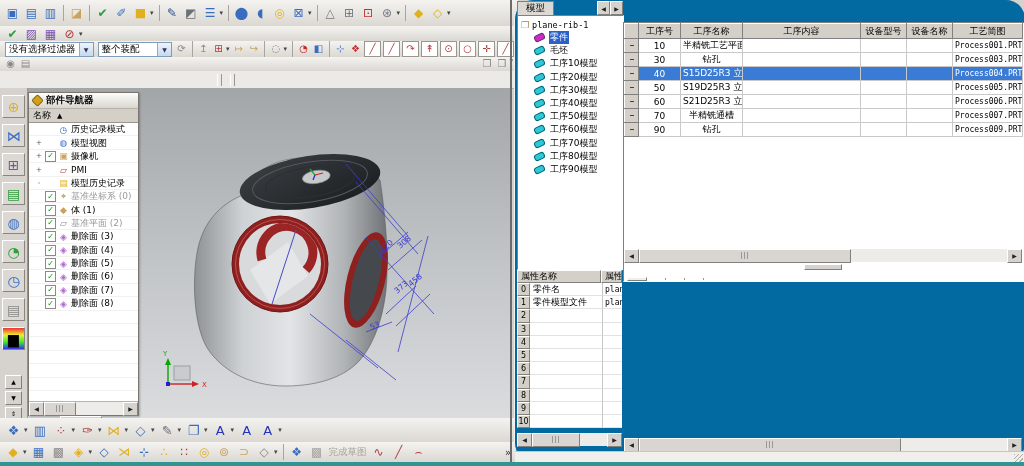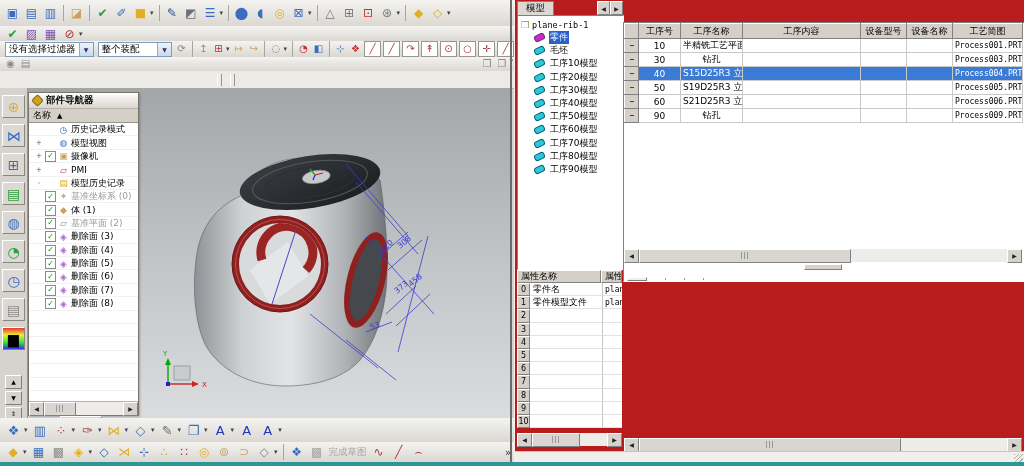--- a/index.html
+++ b/index.html
@@ -73,21 +73,21 @@
   #brow1{left:0;top:418px;width:512px;height:24px;}
   #brow1 .ticon{width:21px;height:20px;font-size:13px;}
   #brow2{left:0;top:442px;width:512px;height:20px;}
   #brow2 .ticon{width:20px;height:17px;font-size:12px;}
   .finish{display:flex;align-items:center;gap:2px;color:#a8a49c;font-size:9.5px;padding:0 2px;}
   .overflow{margin-left:auto;font-size:10px;color:#333;padding-right:4px;}
   #tealstrip{position:absolute;left:0;top:462px;width:1024px;height:4px;background:#2f9494;}
   
   #modelwrap{position:absolute;left:150px;top:118px;width:300px;height:290px;}
   
-  #rightapp{position:absolute;left:514px;top:0;width:510px;height:462px;background:#b91c1c;border-left:1px solid #f2f1ee;}
+  #rightapp{position:absolute;left:514px;top:0;width:510px;height:462px;background:#0369a1;border-left:1px solid #f2f1ee;border-radius:19px;}
   #mtabbar{position:absolute;left:2px;top:1px;width:106px;height:14px;display:flex;align-items:flex-end;}
   .mtab{padding:0 8px;height:13px;display:flex;align-items:center;background:#dcd9d4;
         border:1px solid #808080;border-bottom:none;font-size:9.5px;}
   .tabnav{margin-left:auto;display:flex;}
   .tabnav .sbtn{width:11px;height:12px;}
   #mtree{position:absolute;left:2px;top:15px;width:105px;height:251px;background:#fff;
         border:1px solid;border-color:#808080 #fff #fff #808080;overflow:hidden;padding-top:2px;}
   .mroot{height:13px;display:flex;align-items:center;gap:3px;padding-left:3px;}
   .mroot .rico{font-size:9px;color:#998a4a;}
   .mroot .rlabel{font-family:"DejaVu Sans Mono",monospace;font-size:8.5px;}
@@ -732,20 +732,29 @@
           <tr>
             <td class="selc"></td>
             <td>60</td>
             <td>S21D25R3 立...</td>
             <td></td>
             <td></td>
             <td></td>
             <td class="c-sketch">Process006.PRT</td>
           </tr>
 
+          <tr>
+            <td class="selc"></td>
+            <td>70</td>
+            <td>半精铣通槽</td>
+            <td></td>
+            <td></td>
+            <td></td>
+            <td class="c-sketch">Process007.PRT</td>
+          </tr>
 
 
           <tr>
             <td class="selc"></td>
             <td>90</td>
             <td>钻孔</td>
             <td></td>
             <td></td>
             <td></td>
             <td class="c-sketch">Process009.PRT</td>

